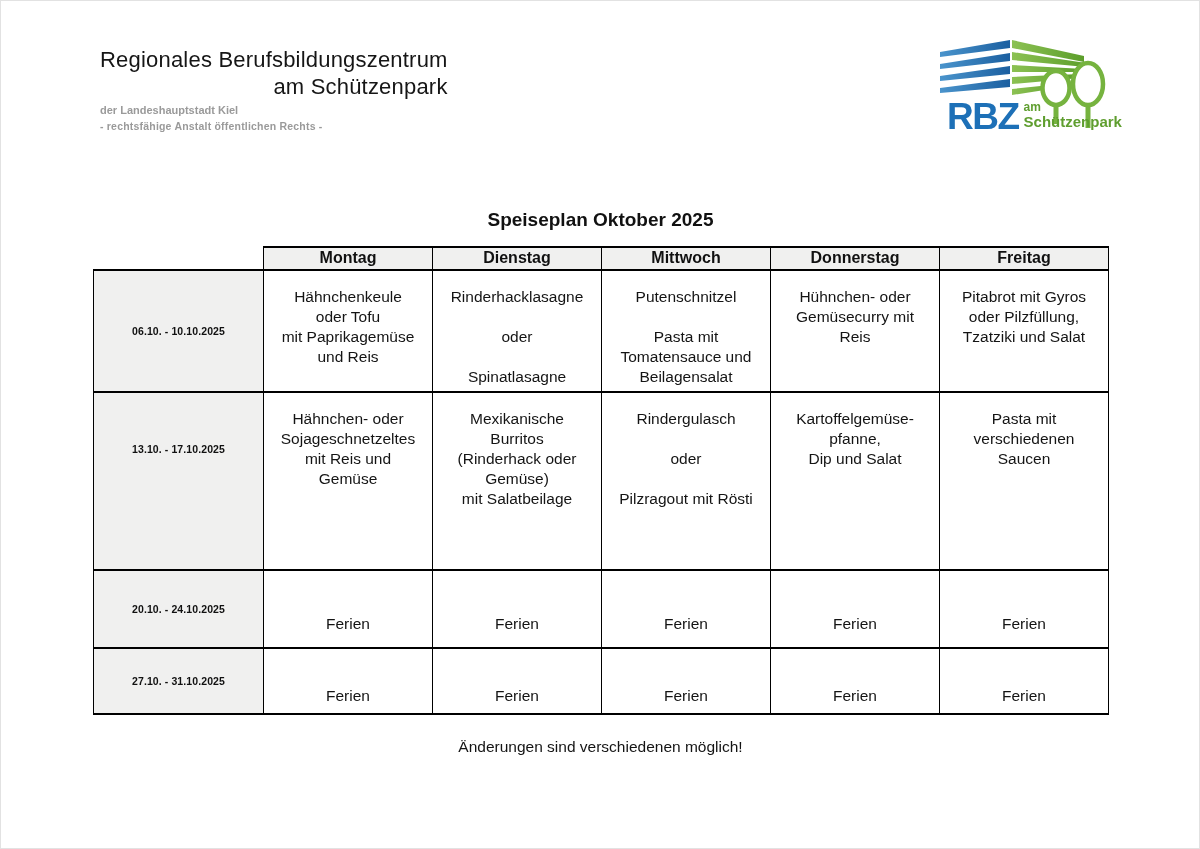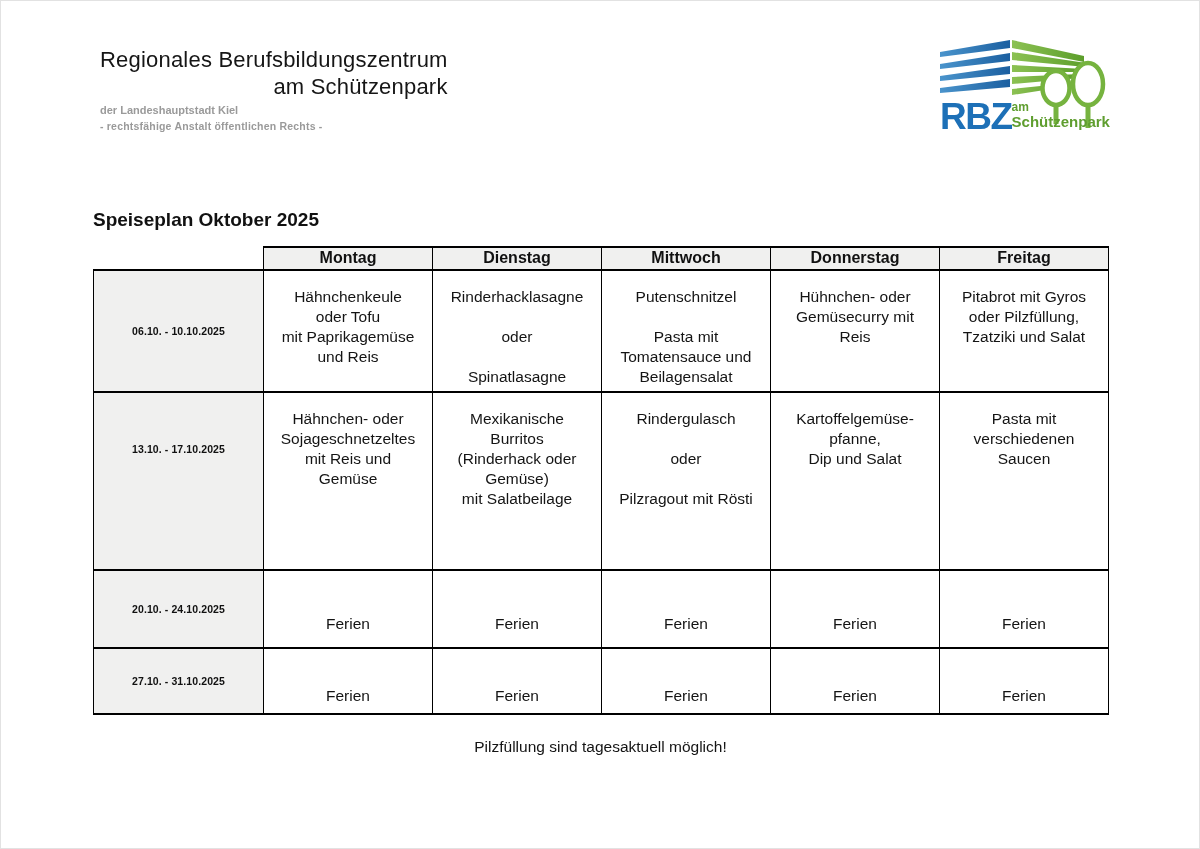--- a/index.html
+++ b/index.html
@@ -12,28 +12,28 @@
     box-shadow: inset 0 0 0 1px #e2e2e2;
   }
   
   .org-block { position: absolute; left: 100px; top: 46px; }
   .org-title { font-size: 22px; font-weight: normal; color: #161616; line-height: 27px; letter-spacing: 0.2px; text-align: right; }
   .org-sub1  { font-size: 11px; font-weight: bold; color: #9a9a9a; margin-top: 4px; }
   .org-sub2  { font-size: 10.5px; font-weight: bold; color: #9a9a9a; margin-top: 4px; letter-spacing: 0.2px; }
 
   .logo { position: absolute; left: 936px; top: 38px; width: 178px; height: 100px; }
   .logo svg { position: absolute; left: 0; top: 0; }
-  .logo-text { position: absolute; left: 4px; top: 60px; display: flex; align-items: flex-start; }
+  .logo-text { position: absolute; left: 11px; top: 60px; display: flex; align-items: flex-start; }
   .logo-acronym { font-size: 37px; font-weight: bold; color: #1d70b7; line-height: 38px; letter-spacing: -1.5px; }
-  .logo-tagline { margin-top: 3px; color: #5f9e2f; font-weight: bold; }
+  .logo-tagline { margin-left: 5px; margin-top: 3px; color: #5f9e2f; font-weight: bold; }
   .tagline-am   { display: block; font-size: 12px; line-height: 12px; }
   .tagline-park { display: block; font-size: 15px; line-height: 17px; }
 
   
-  .doc-title { position: absolute; left: 93px; top: 209px; width: 1015px; 
+  .doc-title { position: absolute; left: 93px; top: 209px; width: 1015px; text-align: center;
                font-size: 19px; font-weight: bold; color: #111; }
 
   
   table.menu { position: absolute; left: 93px; top: 246px; width: 1015px;
                border-collapse: collapse; table-layout: fixed; }
   col.date-col { width: 170px; }
   col.day-col  { width: 169px; }
   td.corner-cell { border: none; background: transparent; }
   th.day-header {
     border: 2px solid #000; border-left-width: 1px; border-right-width: 1px;
@@ -190,15 +190,15 @@
       <td class="date-cell">27.10. - 31.10.2025</td>
       <td class="menu-cell">Ferien</td>
       <td class="menu-cell">Ferien</td>
       <td class="menu-cell">Ferien</td>
       <td class="menu-cell">Ferien</td>
       <td class="menu-cell">Ferien</td>
     </tr>
   </tbody>
     </table>
 
-  <div class="footer-note">Pilzfüllung sind tagesaktuell möglich!</div>
+  <div class="footer-note">Änderungen sind verschiedenen möglich!</div>
 
 </div>
 
 </body></html>

